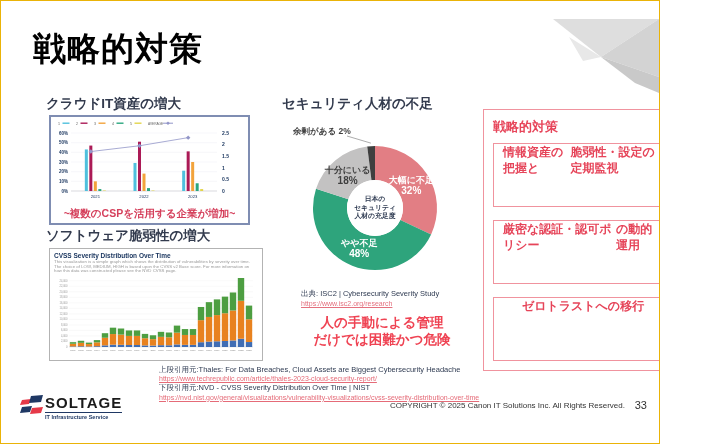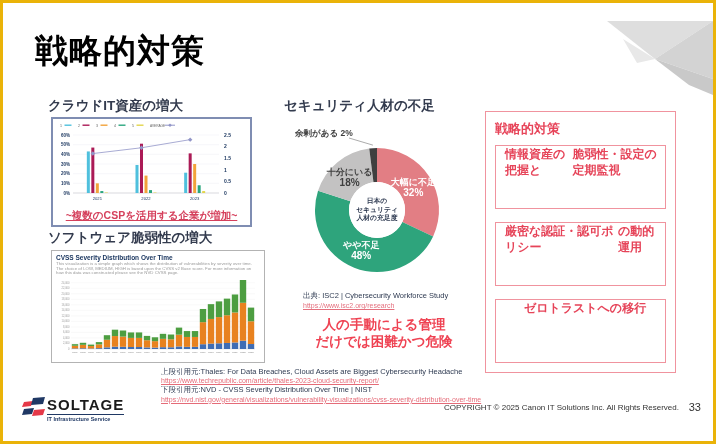--- a/index.html
+++ b/index.html
@@ -1,35 +1,35 @@
 <!DOCTYPE html>
 <html><head>
 <meta charset="utf-8">
 <style>
   * { margin:0; padding:0; box-sizing:border-box; }
   html,body { background:#fff; }
   body { font-family:"Liberation Sans","DejaVu Sans",sans-serif; }
-  .slide { position:relative; width:716px; height:444px; background:#fff;
-           border:3px solid #eab308; overflow:hidden; }
+  .slide { position:relative; width:660px; height:444px; background:#fff;
+           border:1px solid #eab308; overflow:hidden; }
 
   .deco { position:absolute; top:10px; right:0; width:120px; height:84px; }
 
   .title { position:absolute; left:32px; top:26px; font-size:33px; font-weight:800;
            color:#000; letter-spacing:1px; }
 
   .heading { position:absolute; font-size:13.5px; font-weight:600; color:#333b4e; }
   .h-cloud  { left:45px;  top:94px; }
   .h-people { left:281px; top:94px; }
   .h-vuln   { left:45px;  top:226px; }
 
   .chartbox1 { position:absolute; left:48px; top:114px; width:201px; height:110px;
                border:2px solid #7f8db2; background:#fff; }
   .chartbox1 svg { display:block; }
   .callout { position:absolute; left:0; right:0; bottom:2px; text-align:center;
-             font-size:10.5px; font-weight:700; color:#d5405c; text-decoration:underline; }
+             font-size:10.5px; font-weight:700; color:#d5405c; }
 
   .chartbox2 { position:absolute; left:48px; top:247px; width:214px; height:113px;
                border:1px solid #b3b3b3; background:#fff; padding:3px 4px 0 4px; }
   .cvss-title { font-size:6.5px; font-weight:700; color:#16325c; }
   .cvss-desc  { font-size:6px; color:#9a9a9a; line-height:1.1; width:138%;
                 transform:scale(.72); transform-origin:0 0; }
   #cvss-svg { position:absolute; left:4px; top:26px; }
 
   #donut-svg { position:absolute; left:284px; top:120px; }
 
@@ -276,21 +276,21 @@
       <text x="62.59076844080632" y="63.36793056064108" font-size="10" font-weight="600" fill="#3f3f3f" text-anchor="middle">18%</text>
       <path d="M 82.22933951901317 25.48888851850237 A 62 62 0 0 1 89.99999999999999 25 L 90 59 A 28 28 0 0 0 86.4906694601995 59.220788363194615 Z" fill="#3f3f3f"></path>
       <text x="8" y="13" font-size="8.5" font-weight="600" fill="#3f3f3f">余剰がある 2%</text>
       <line x1="62" y1="15" x2="85.91861623059458" y2="22.12826265216235" stroke="#888" stroke-width="0.7"></line>
       <circle cx="90" cy="87" r="28" fill="#fff"></circle>
       <text x="90" y="80" font-size="6.8" font-weight="600" fill="#2f3b52" text-anchor="middle">日本の</text>
       <text x="90" y="88.6" font-size="6.8" font-weight="600" fill="#2f3b52" text-anchor="middle">セキュリティ</text>
       <text x="90" y="97.2" font-size="6.8" font-weight="600" fill="#2f3b52" text-anchor="middle">人材の充足度</text>
     </svg>
 
-  <div class="source">出典: ISC2 | Cybersecurity Workforce Study</div>
+  <div class="source">出典: ISC2 | Cybersecurity Severity Study</div>
   <a class="source-link" href="#">https://www.isc2.org/research</a>
 
   <div class="warning">
     <div>人の手動による管理</div>
     <div>だけでは困難かつ危険</div>
   </div>
 
   <div class="panel">
     <div class="panel-title">戦略的対策</div>
     <div id="strategy-boxes">

